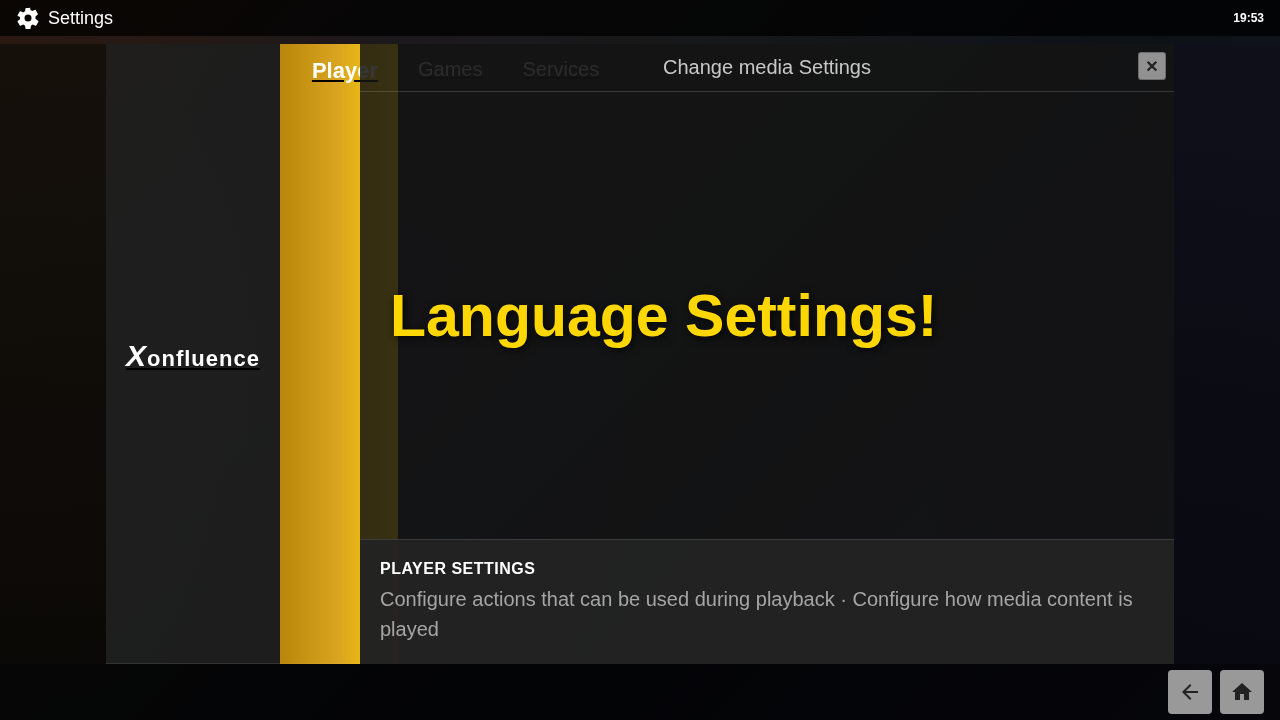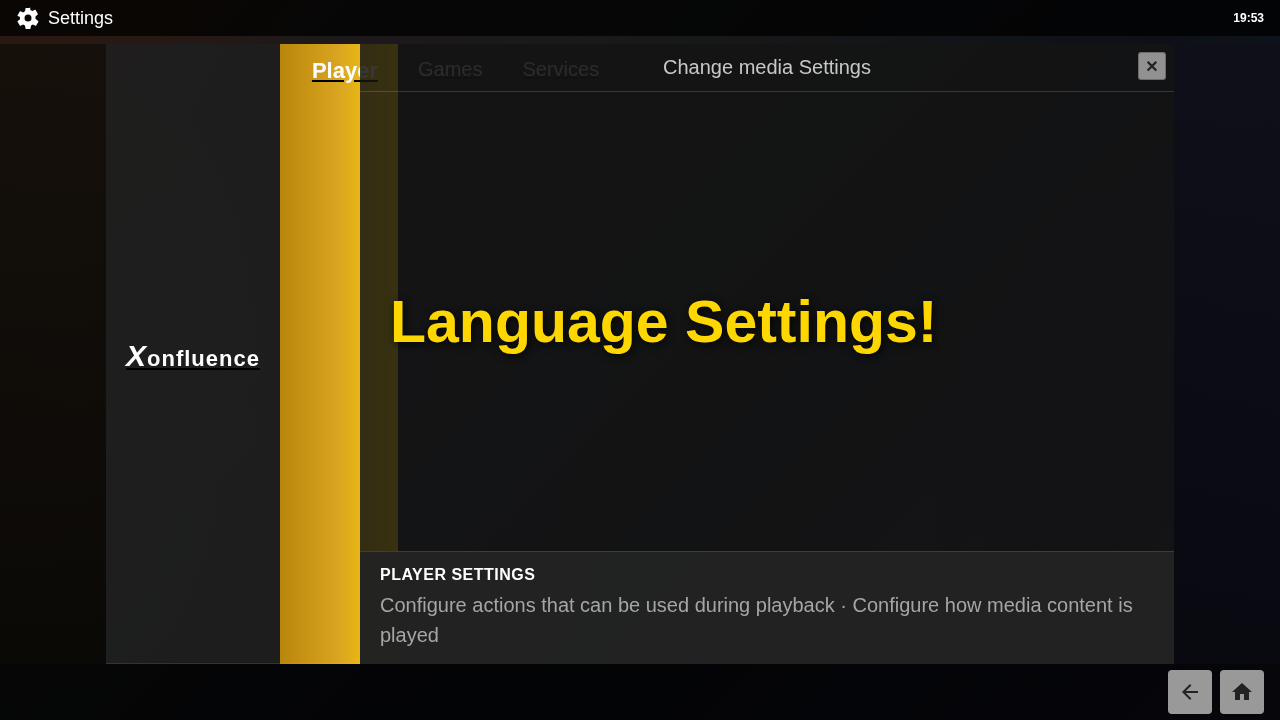--- a/index.html
+++ b/index.html
@@ -223,21 +223,21 @@
       z-index: 20;
       color: #222;
       font-size: 16px;
       font-weight: bold;
     }
 
     
     #info-box {
       background: rgba(35,35,35,0.95);
       border-top: 1px solid rgba(255,255,255,0.12);
-      padding: 14px 20px;
+      padding: 20px 20px;
     }
 
     #info-box-title {
       color: white;
       font-size: 16px;
       font-weight: bold;
       margin-bottom: 6px;
       letter-spacing: 0.5px;
     }
 

